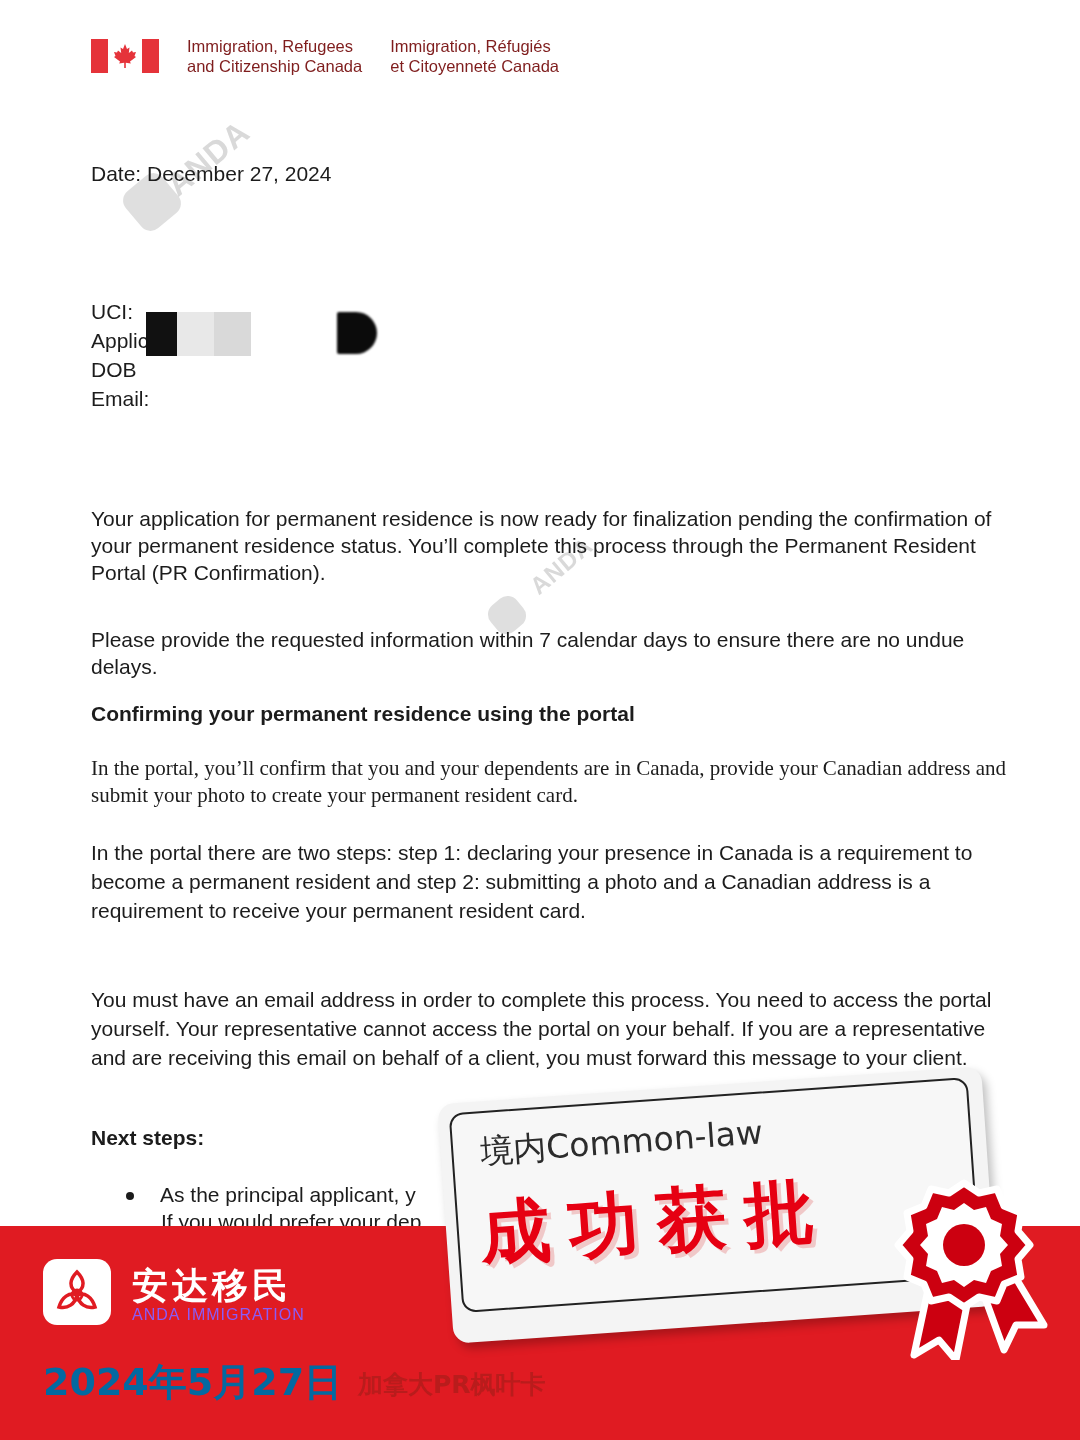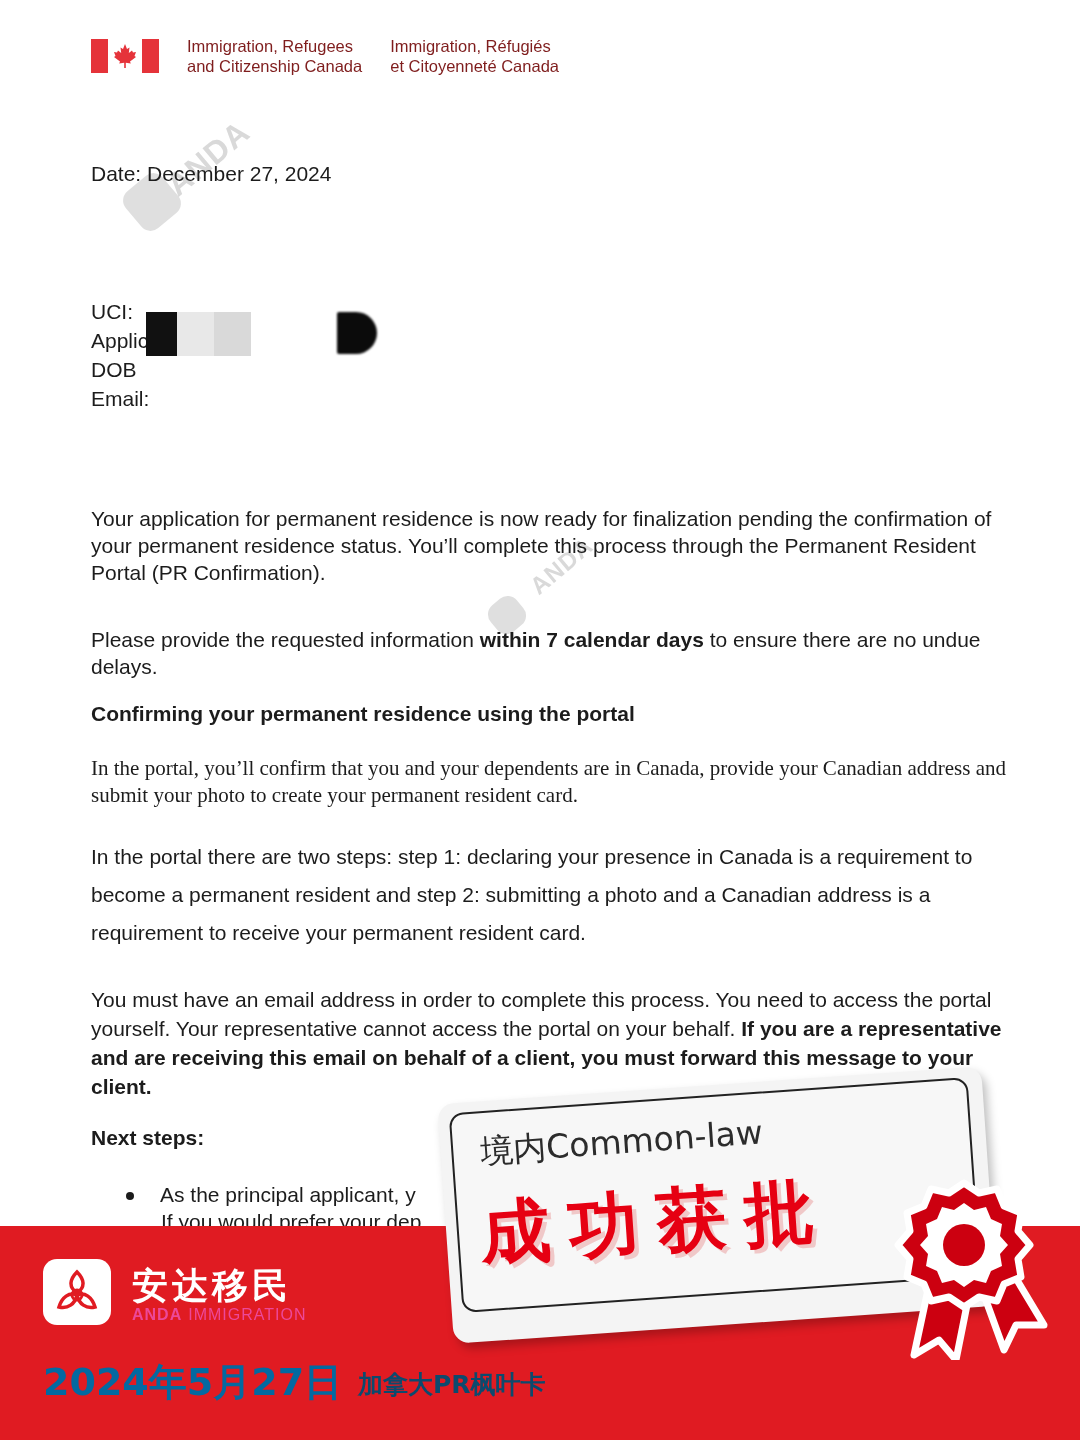--- a/index.html
+++ b/index.html
@@ -20,41 +20,41 @@
   .fields { top: 297px; line-height: 29px; }
   .fields .row { position: relative; height: 29px; }
   .redact-a { position: absolute; left: 55px; top: 15px; width: 105px; height: 44px;
               background: linear-gradient(90deg, #111 0%, #111 30%, #e8e8e8 30%, #e8e8e8 65%, #d9d9d9 65%, #d9d9d9 100%); }
   .redact-b { position: absolute; left: 246px; top: 15px; width: 40px; height: 42px; background: #0b0b0b;
               border-radius: 2px 22px 22px 2px; filter: blur(1px); }
   .p1 { top: 505px; }
   .p2 { top: 626px; }
   .h-portal { top: 700px; font-weight: bold; }
   .p3 { top: 755px; font-family: Liberation Serif, serif; }
-  .p4 { top: 838px; line-height: 38px; }
+  .p4 { top: 838px; line-height: 29px; }
   .p5 { top: 953px; line-height: 29px; margin-top: 32px; }
   .h-next { top: 1124px; font-weight: bold; }
   .bullet { top: 1181px; left: 126px; }
   .bullet .dot { display: inline-block; width: 8px; height: 8px; background: #1c1c1c; border-radius: 50%; margin-right: 26px; vertical-align: middle; }
   .bullet2 { top: 1208px; left: 161px; overflow: hidden; height: 18px; }
-  b { font-weight: bold; }
+  b { font-weight: normal; }
 
   
   .wm { position: absolute; color: #c9c9c9; font-weight: bold; opacity: 0.7; transform: rotate(-40deg); font-size: 32px; letter-spacing: 1px; }
   .wm-logo { position: absolute; width: 48px; height: 48px; border-radius: 12px; background: #d2d2d2; opacity: 0.7; transform: rotate(-40deg); }
 
   
   .banner { position: absolute; left: 0; top: 1226px; width: 1080px; height: 214px; background: #e01b22; }
   .brand-logo { position: absolute; left: 43px; top: 1259px; width: 68px; height: 66px; background: #ffffff; border-radius: 14px; }
   .brand-logo svg { position: absolute; left: 11px; top: 10px; }
   .brand-cn { position: absolute; left: 132px; top: 1262px; font-size: 36px; font-weight: bold; color: #fff; letter-spacing: 4px; font-family: "DejaVu Sans", sans-serif; }
-  .brand-en { position: absolute; left: 132px; top: 1306px; font-size: 16px; color: #ec4899; letter-spacing: 1px; }
+  .brand-en { position: absolute; left: 132px; top: 1306px; font-size: 16px; color: #8b5cf6; letter-spacing: 1px; }
   .brand-en b { margin-right: 6px; }
   .date-cn { position: absolute; left: 43px; top: 1357px; font-size: 38px; font-weight: bold; color: #0369a1; font-family: "DejaVu Sans", sans-serif; }
-  .sub-cn { position: absolute; left: 358px; top: 1368px; font-size: 25px; color: #0c4a6e; font-weight: bold; font-family: "DejaVu Sans", sans-serif; }
+  .sub-cn { position: absolute; left: 358px; top: 1368px; font-size: 25px; color: #b91c1c; font-weight: bold; font-family: "DejaVu Sans", sans-serif; }
 
   
   .card-shadow { position: absolute; left: 445px; top: 1085px; width: 545px; height: 240px; background: #f4f4f4;
                  border-radius: 16px; transform: rotate(-4deg); box-shadow: 4px 6px 10px rgba(0,0,0,0.25); }
   .card { position: absolute; left: 455px; top: 1095px; width: 520px; height: 200px; border: 2px solid #222;
           border-radius: 14px; transform: rotate(-4deg); background: #f7f7f7; }
   .card-sub { position: absolute; left: 482px; top: 1130px; font-size: 33px; color: #2c2c2c; transform: rotate(-4deg); transform-origin: left bottom; font-family: "DejaVu Sans", sans-serif; }
   .card-title { position: absolute; left: 484px; top: 1188px; font-size: 70px; font-weight: bold; color: #e60012; letter-spacing: 18px;
                 transform: rotate(-4deg); transform-origin: left bottom; text-shadow: 4px 4px 0 #f0c8c8; font-family: "DejaVu Sans", sans-serif; }
 

